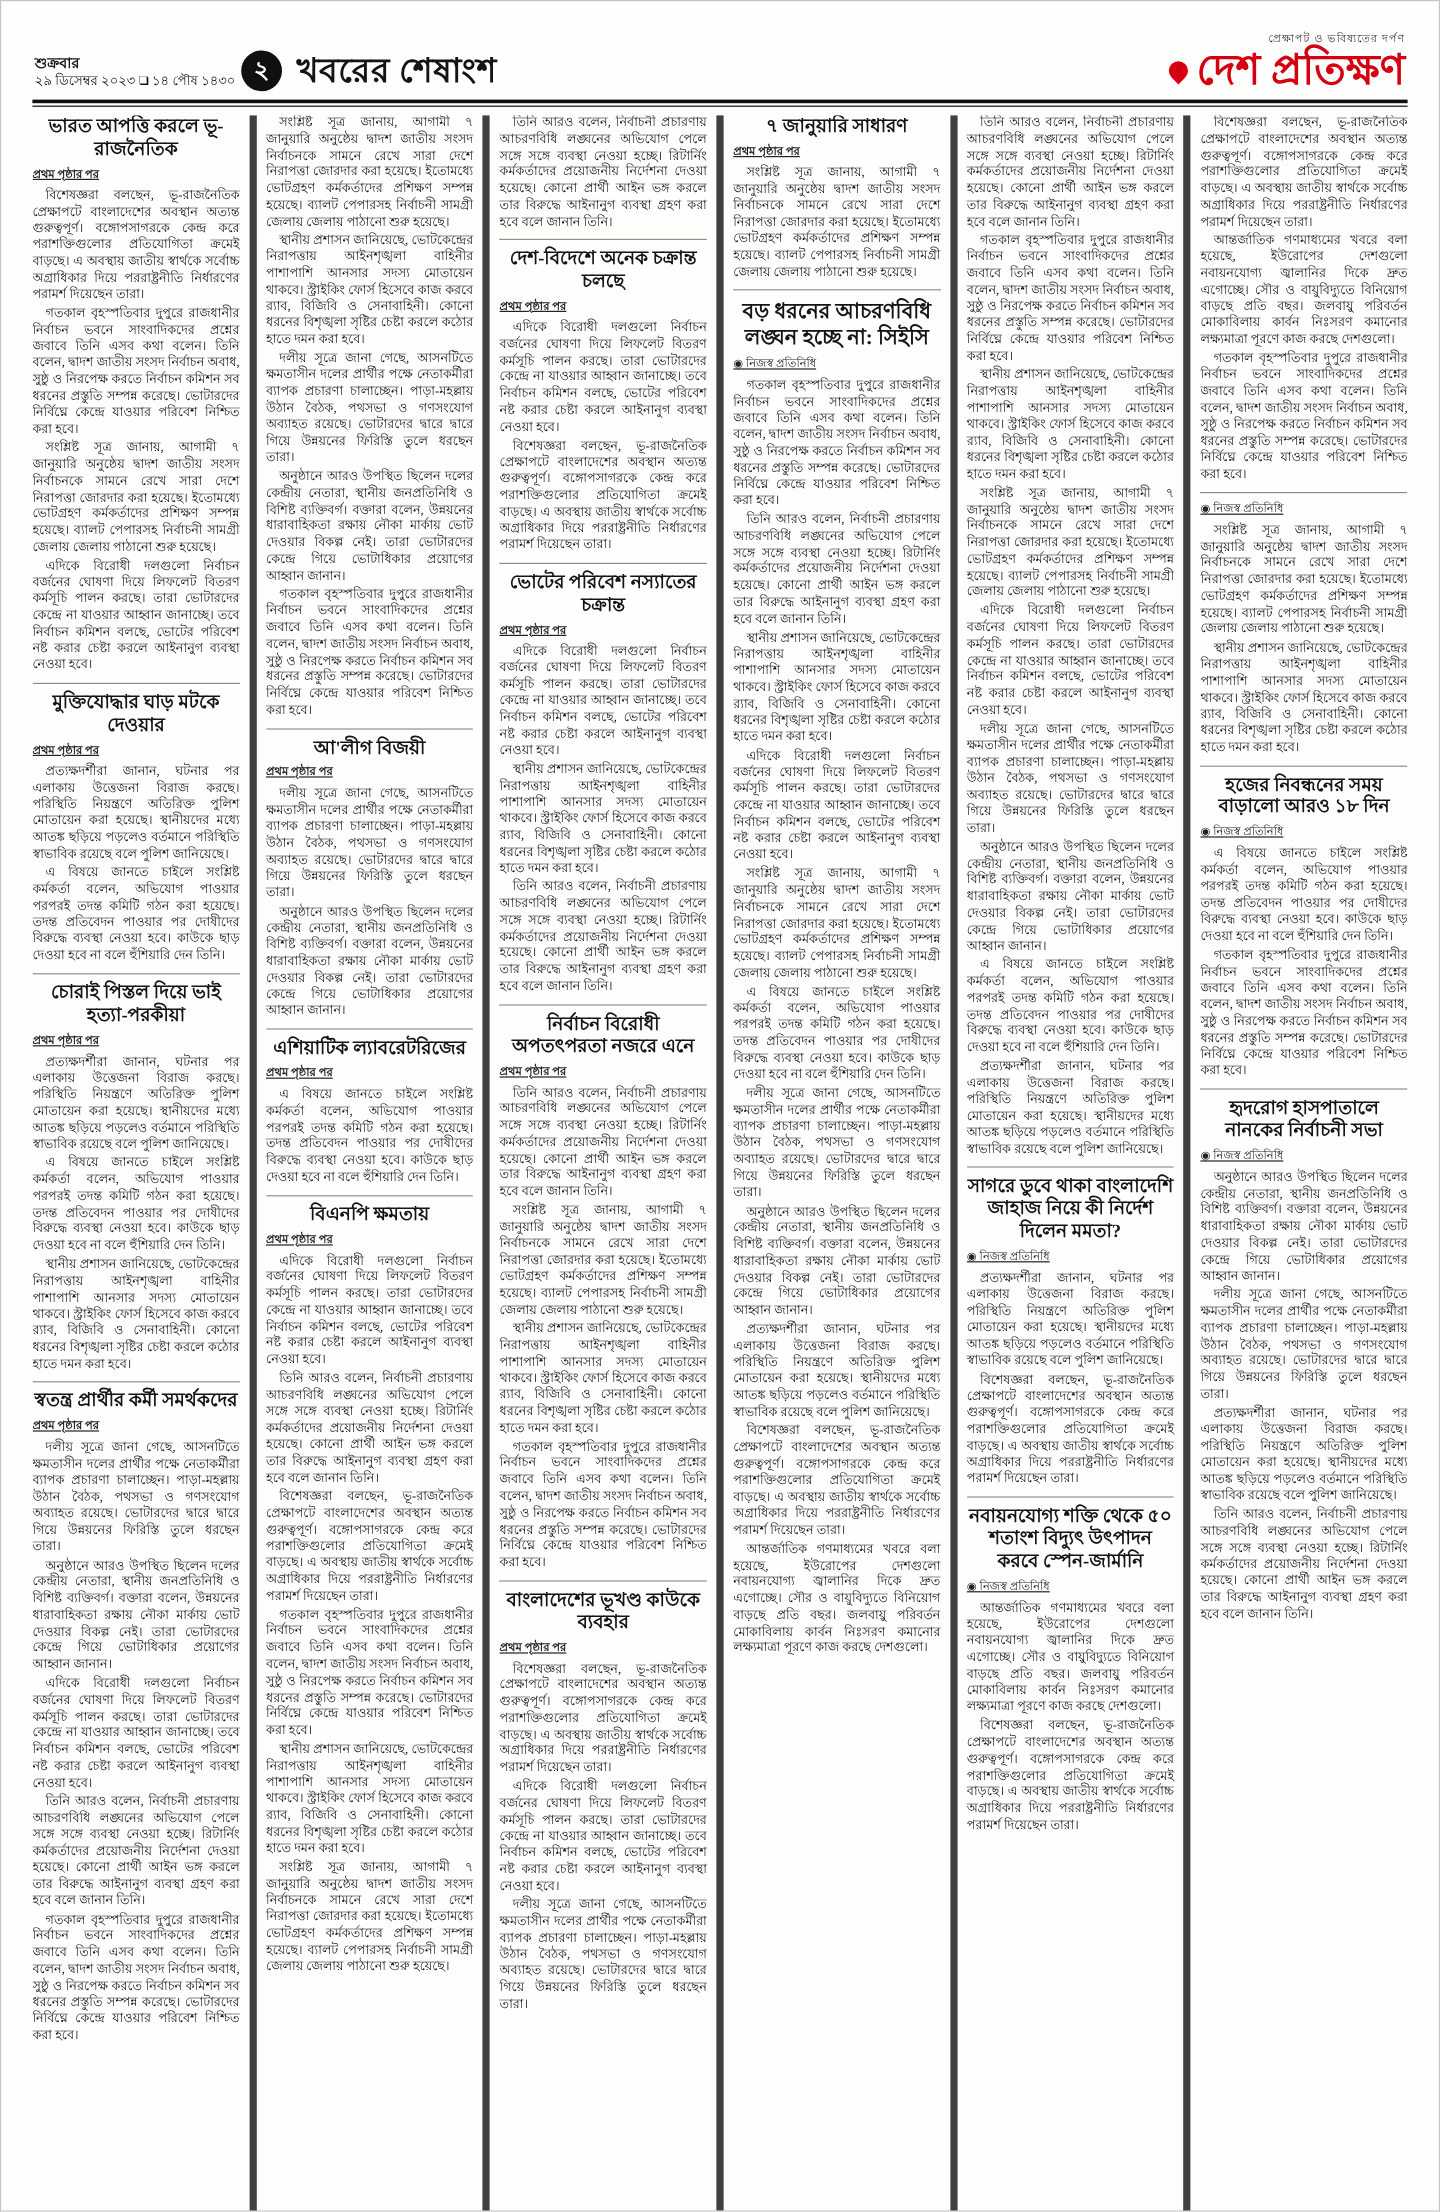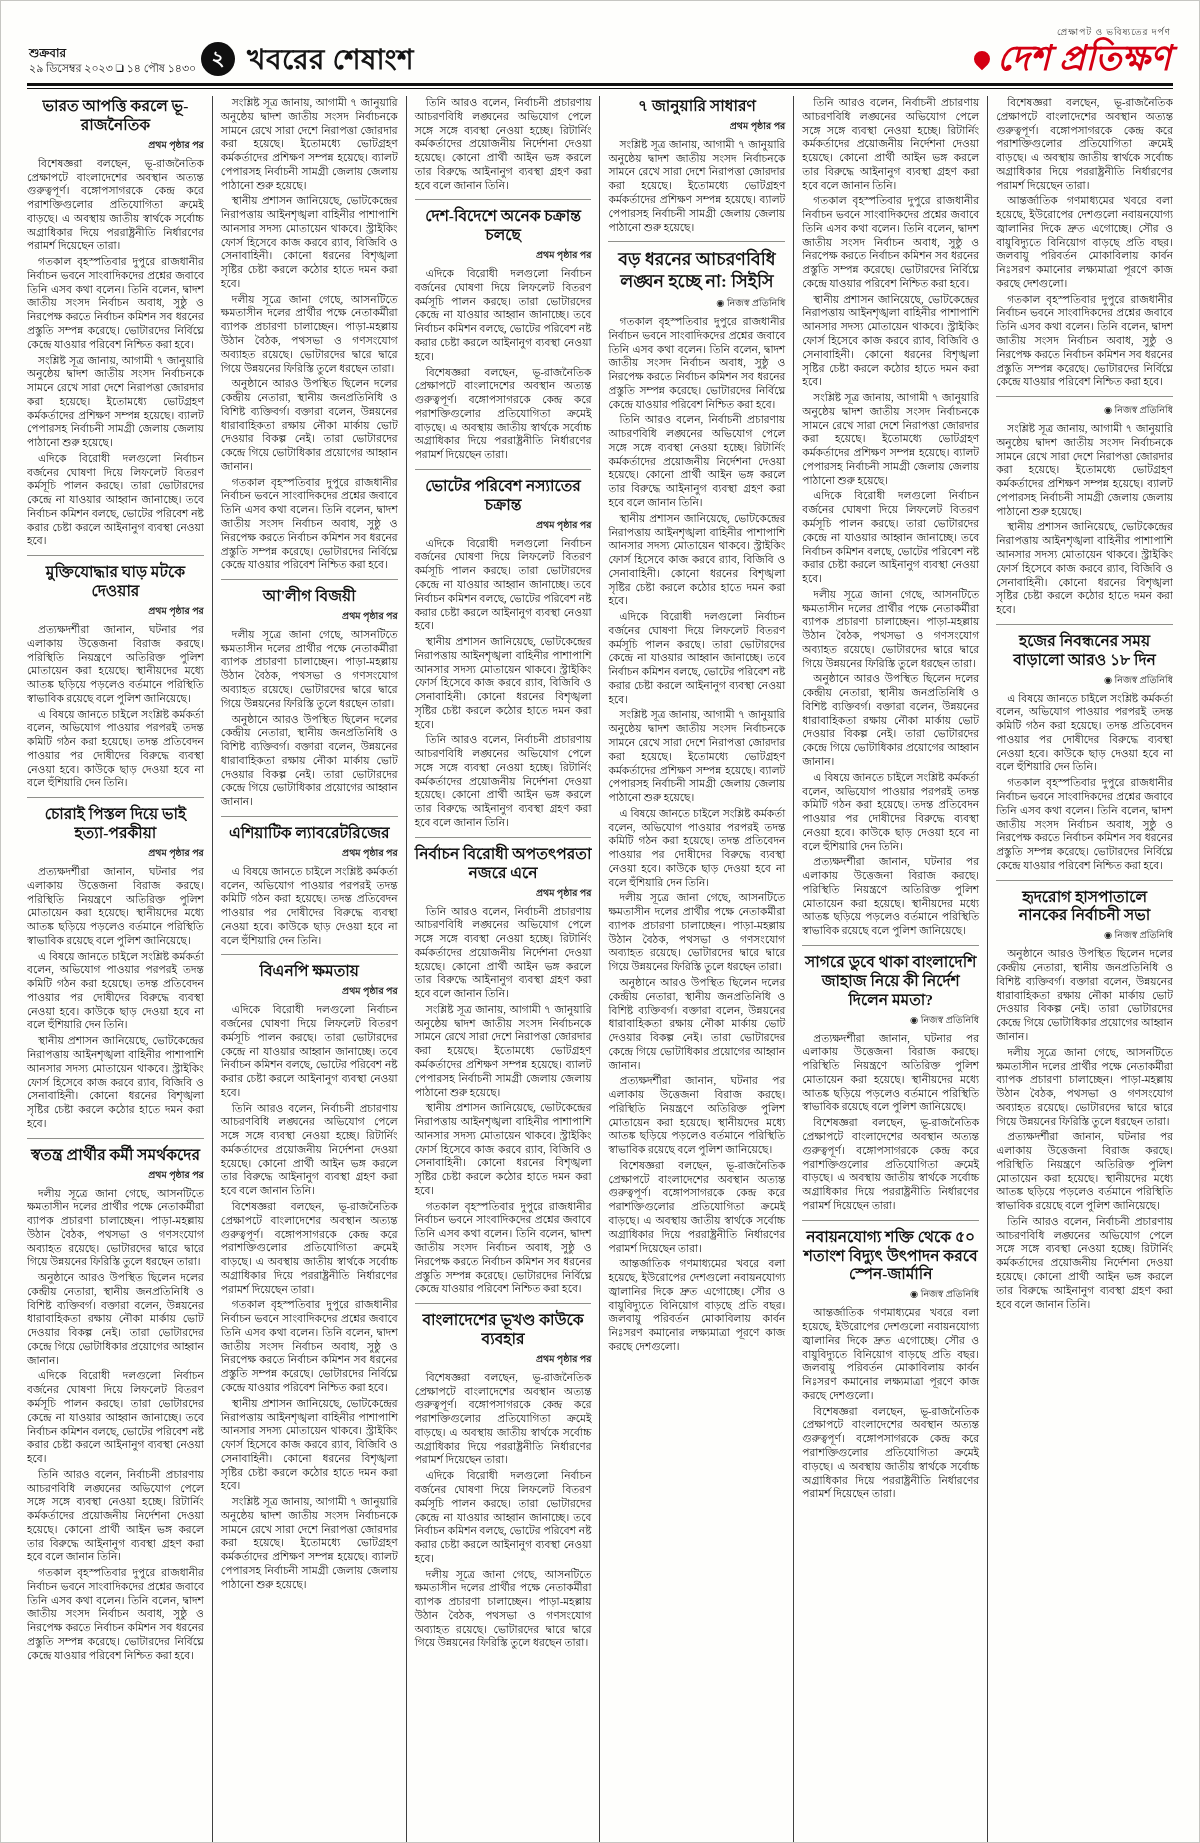--- a/index.html
+++ b/index.html
@@ -32,50 +32,50 @@
     font-size:28px;font-weight:bold;letter-spacing:.5px;
     line-height:1;padding-bottom:2px;
   }
   .brand{margin-left:auto;text-align:right;margin-top:12px;}
   .brand-tagline{font-size:9px;color:#333;letter-spacing:1px;margin-bottom:1px;}
   .brand-row{display:flex;align-items:center;justify-content:flex-end;gap:7px;}
   .brand-mark{
     width:16px;height:16px;border-radius:50% 50% 50% 0;
     background:#d40012;transform:rotate(-45deg);flex:0 0 auto;
   }
-  .brand-name{color:#d40012;font-size:35px;font-weight:bold;line-height:1;font-style:italic;}
+  .brand-name{color:#d40012;font-size:35px;font-weight:bold;line-height:1;}
   .rule-heavy{border-top:3px solid #101010;}
   .rule-light{border-top:1px solid #101010;margin-top:2px;}
   
   .columns{
     display:flex;
     height:1748px;
     overflow:hidden;
     margin-top:7px;
   }
   .col{
     flex:1 1 0;
     padding:0 8px;
-    border-right:1px solid #404040;
+    border-right:6px solid #404040;
     overflow:hidden;
     min-width:0;
   }
   .col:first-child{padding-left:0;}
   .col:last-child{border-right:none;padding-right:0;}
   
   .article{margin:0;}
   .article.ruled{border-top:1px solid #8f8f8a;margin-top:7px;padding-top:6px;}
   .headline{
     font-size:15.5px;font-weight:bold;text-align:center;
     margin:1px 0 3px 0;line-height:1.22;
   }
   .headline.big{font-size:17.5px;line-height:1.25;}
   .byline{
-    font-size:9.5px;font-weight:bold;text-align:right;
-    margin:0 0 4px 0;color:#222;
+    font-size:9.5px;font-weight:bold;text-align:left;
+    margin:0 0 4px 0;color:#222;text-decoration:underline;
   }
   .byline.reporter{font-weight:normal;}
   p.body-text{
     font-size:10.6px;line-height:1.3;
     text-align:justify;margin:0 0 2px 0;
     text-indent:11px;
     word-break:break-word;
   }
 </style>
 </head>

